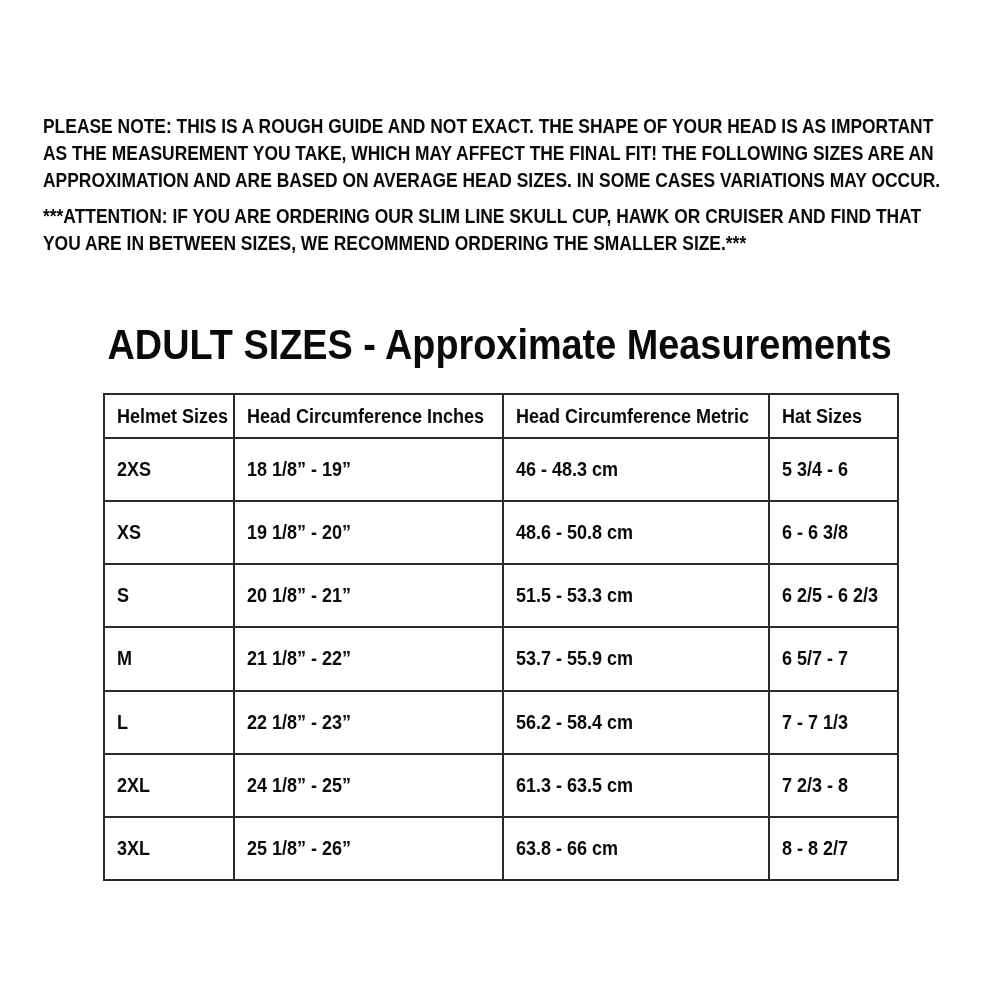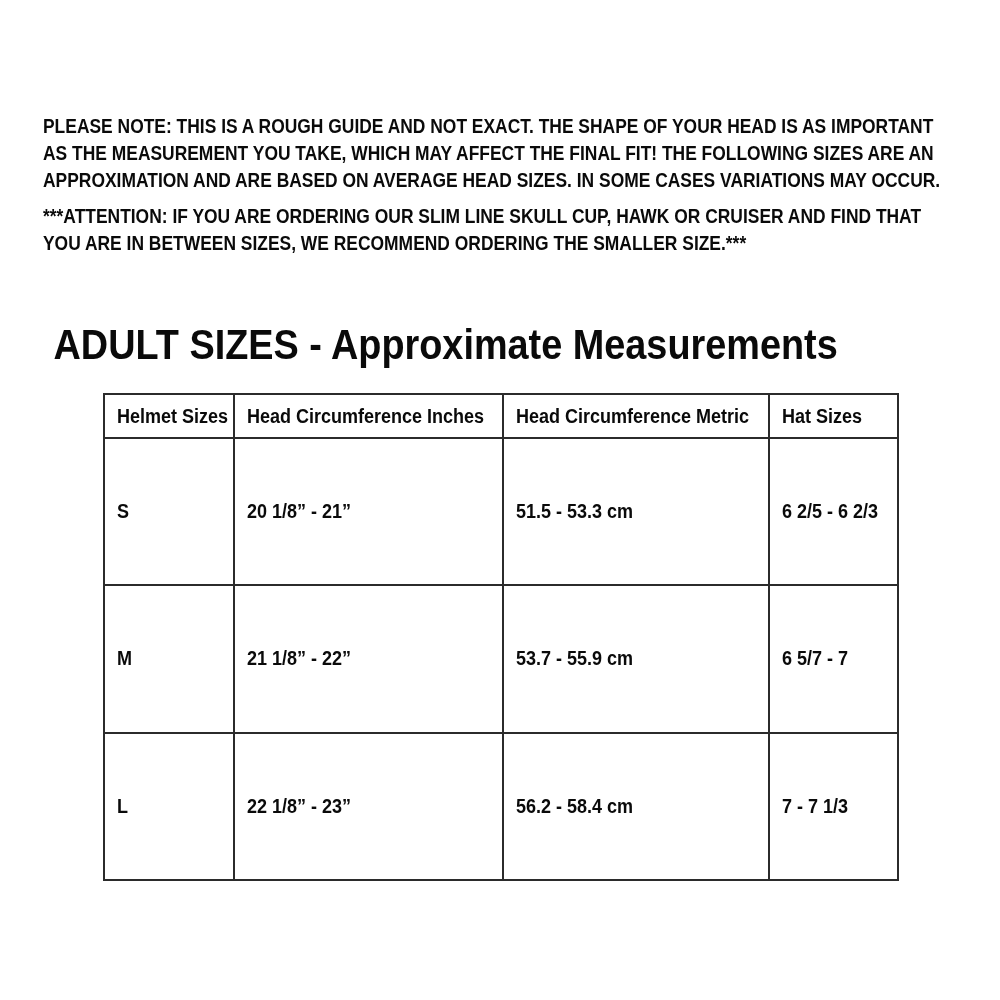--- a/index.html
+++ b/index.html
@@ -34,20 +34,21 @@
     white-space: pre-line;
   }
   #note-please { top: 112px; }
   #note-attention { top: 202px; }
 
   .title-wrap {
     position: absolute;
     top: 320px;
     left: 0;
     width: 1000px;
+    text-align: center;
     font-size: 43px;
     font-weight: bold;
     line-height: 48px;
   }
   .title-inner {
     display: inline-block;
     transform: scaleX(0.88);
     transform-origin: 50% 50%;
     white-space: nowrap;
   }
@@ -107,33 +108,57 @@
         <th>
           <span class="cond">Head Circumference Metric</span>
         </th>
         <th>
           <span class="cond">Hat Sizes</span>
         </th>
       </tr>
     </thead>
     <tbody>
         <tr>
+          <td><span class="cond">2XS</span></td>
+          <td><span class="cond">18 1/8” - 19”</span></td>
+          <td><span class="cond">46 - 48.3 cm</span></td>
+          <td><span class="cond">5 3/4 - 6</span></td>
+        </tr>
+        <tr>
+          <td><span class="cond">XS</span></td>
+          <td><span class="cond">19 1/8” - 20”</span></td>
+          <td><span class="cond">48.6 - 50.8 cm</span></td>
+          <td><span class="cond">6 - 6 3/8</span></td>
+        </tr>
+        <tr>
           <td><span class="cond">S</span></td>
           <td><span class="cond">20 1/8” - 21”</span></td>
           <td><span class="cond">51.5 - 53.3 cm</span></td>
           <td><span class="cond">6 2/5 - 6 2/3</span></td>
         </tr>
         <tr>
           <td><span class="cond">M</span></td>
           <td><span class="cond">21 1/8” - 22”</span></td>
           <td><span class="cond">53.7 - 55.9 cm</span></td>
           <td><span class="cond">6 5/7 - 7</span></td>
         </tr>
         <tr>
           <td><span class="cond">L</span></td>
           <td><span class="cond">22 1/8” - 23”</span></td>
           <td><span class="cond">56.2 - 58.4 cm</span></td>
           <td><span class="cond">7 - 7 1/3</span></td>
         </tr>
+        <tr>
+          <td><span class="cond">2XL</span></td>
+          <td><span class="cond">24 1/8” - 25”</span></td>
+          <td><span class="cond">61.3 - 63.5 cm</span></td>
+          <td><span class="cond">7 2/3 - 8</span></td>
+        </tr>
+        <tr>
+          <td><span class="cond">3XL</span></td>
+          <td><span class="cond">25 1/8” - 26”</span></td>
+          <td><span class="cond">63.8 - 66 cm</span></td>
+          <td><span class="cond">8 - 8 2/7</span></td>
+        </tr>
       </tbody>
   </table>
 
 </div>
 
 </body></html>

